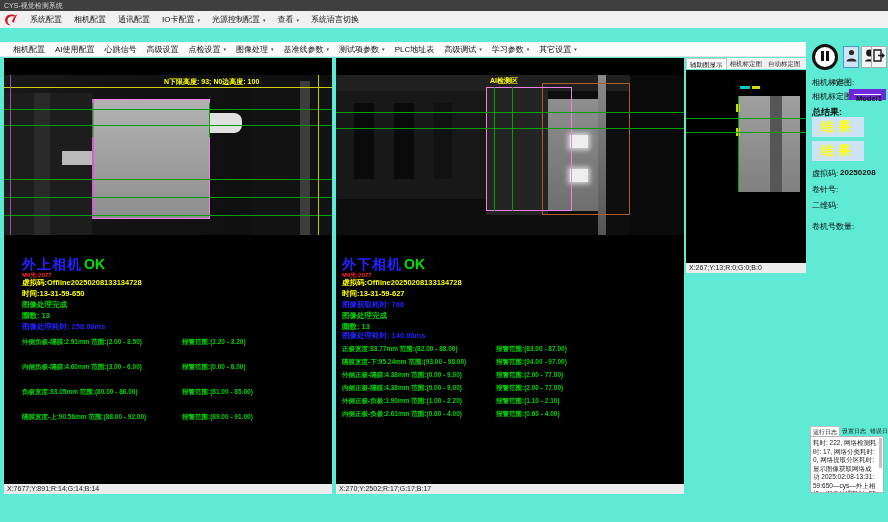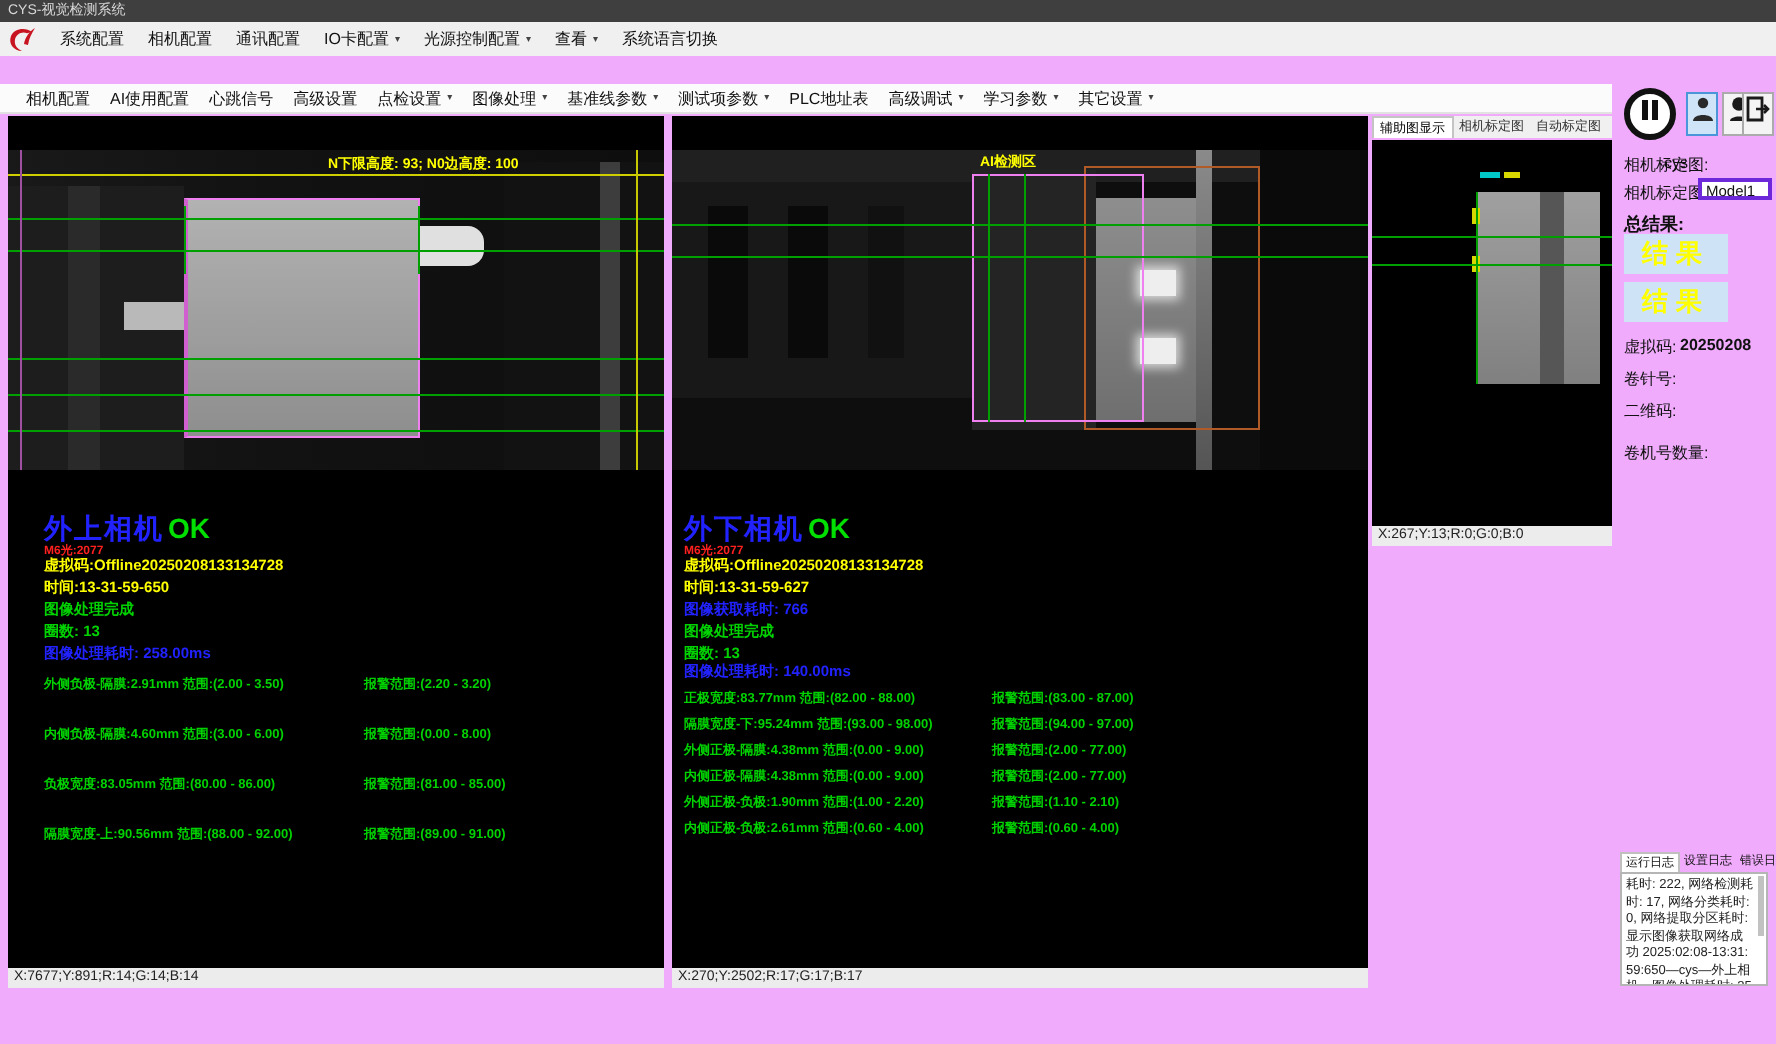--- a/index.html
+++ b/index.html
@@ -1,16 +1,16 @@
 <!DOCTYPE html>
 <html><head>
 <meta charset="utf-8">
 <style>
   html,body{margin:0;padding:0;background:#d7d7d7;}
-  .app{position:relative;width:888px;height:522px;background:#f0abfc;overflow:hidden;
+  .app{position:relative;width:888px;height:522px;background:#5eead4;overflow:hidden;
        font-family:"Liberation Sans","DejaVu Sans",sans-serif;color:#111;}
   
   .titlebar{position:absolute;left:0;top:0;width:888px;height:11px;background:#3f3f3f;
             color:#d8d8d8;font-size:7px;line-height:11px;padding-left:4px;box-sizing:border-box;}
   .menubar{position:absolute;left:0;top:11px;width:888px;height:17px;background:#f0f0f0;
            display:flex;align-items:center;}
   .logo{width:16px;height:14px;margin:0 5px 0 3px;flex:0 0 auto;}
   .menu-item{font-size:8px;padding:0 6px;display:flex;align-items:center;gap:3px;cursor:default;white-space:nowrap;}
   .dd{font-size:5px;color:#444;}
   .tabstrip{position:absolute;left:0;top:28px;width:888px;height:14px;border-bottom:1px solid #d0d0d0;box-sizing:border-box;}
@@ -45,21 +45,21 @@
   .thumb-tabs{position:absolute;left:686px;top:58px;width:120px;height:11px;display:flex;font-size:6.5px;background:#f0f0f0;}
   .ttab{padding:0 3px;line-height:11px;color:#333;white-space:nowrap;}
   .ttab.active{background:#fff;border:1px solid #c4c4c4;border-bottom:none;color:#000;}
   #thumb1{left:686px;top:70px;width:120px;height:203px;}
   #thumb2{left:686px;top:295px;width:120px;height:193px;}
   
   .rbtn{position:absolute;box-sizing:border-box;display:flex;align-items:center;justify-content:center;background:#f4f4f4;border:1px solid #ababab;}
   .rbtn.sel{background:#cfe4f7;border:1px solid #4a96d9;}
   .rlabel{position:absolute;font-size:8px;color:#111;white-space:nowrap;}
   .rvalue{position:absolute;font-size:8px;color:#111;white-space:nowrap;}
-  .combo{position:absolute;box-sizing:border-box;background:#fff;border:2px solid #6d28d9;font-size:7.5px;line-height:10px;padding-left:2px;}
+  .combo{position:absolute;box-sizing:border-box;background:#fff;border:5px solid #6d28d9;font-size:7.5px;line-height:10px;padding-left:2px;font-weight:bold;}
   .result-box{position:absolute;width:52px;height:20px;background:#cfe3f7;color:#ffff00;font-size:13px;font-weight:bold;
               text-align:center;line-height:20px;letter-spacing:4px;}
   .logtabs{position:absolute;left:810px;top:426px;width:76px;height:10px;display:flex;font-size:6px;}
   .logtab{padding:0 2px;line-height:10px;white-space:nowrap;}
   .logtab.active{background:#fff;border:1px solid #c0c0c0;border-bottom:none;}
   .logbox{position:absolute;left:810px;top:436px;width:74px;height:57px;background:#fff;border:1px solid #b5b5b5;
           box-sizing:border-box;font-size:6.5px;line-height:8.5px;color:#222;padding:2px 6px 2px 2px;overflow:hidden;word-break:break-all;}
   .logscroll{position:absolute;left:879px;top:438px;width:3px;height:30px;background:#c2c2c2;}
   
   .statusbar{position:absolute;left:0;top:500px;width:888px;height:11px;background:#f0f0f0;border-top:1px solid #d5d5d5;

